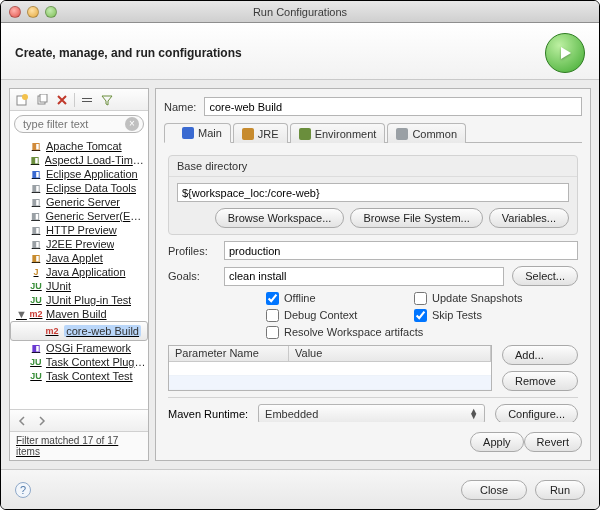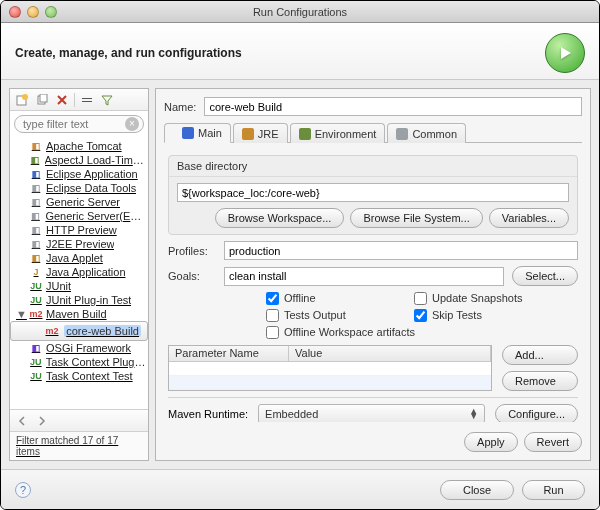--- a/index.html
+++ b/index.html
@@ -64,21 +64,21 @@
 .paramtbl .rows .r.alt{background:#f0f5fd;}
 
 .paramarea{display:flex;gap:10px;}
 .paramarea .left{flex:1;}
 .paramarea .right{display:flex;flex-direction:column;gap:6px;width:76px;}
 
 .runtimerow{display:flex;align-items:center;gap:10px;border-top:1px solid #d3d3d3;padding-top:6px;}
 .sel{flex:1;height:20px;border:1px solid #b5b5b5;border-radius:3px;background:linear-gradient(#fdfdfd,#e9e9e9);display:flex;align-items:center;justify-content:space-between;padding:0 6px;color:#333;cursor:pointer;}
 .sel .ar{font-size:9px;color:#555;display:flex;flex-direction:column;line-height:5px;}
 
-.applyrow{display:flex;justify-content:flex-end;gap:6px;padding-top:4px;}
+.applyrow{display:flex;justify-content:flex-end;padding-top:4px;}
 
 .footer{height:40px;border-top:1px solid #c9c9c9;background:linear-gradient(#f6f6f6,#e8e8e8);display:flex;align-items:center;justify-content:space-between;padding:0 14px;}
 .help{width:16px;height:16px;border-radius:50%;border:1px solid #8fa9c9;color:#517aaa;display:flex;align-items:center;justify-content:center;font-size:11px;cursor:pointer;background:#f2f6fb;}
 </style>
 </head>
 <body>
 
 <div class="titlebar">
   <div class="traffic">
     <div class="tl red"></div>
@@ -284,29 +284,29 @@
         <label class="chk">
             <input type="checkbox" id="c1" checked="" style="">
             <span>Offline</span>
           </label>
         <label class="chk">
             <input type="checkbox" id="c2" style="">
             <span>Update Snapshots</span>
           </label>
         <label class="chk">
             <input type="checkbox" id="c3" style="">
-            <span>Tests Output</span>
+            <span>Debug Context</span>
           </label>
         <label class="chk">
             <input type="checkbox" id="c4" checked="" style="">
             <span>Skip Tests</span>
           </label>
         <label class="chk" style="grid-column:1/3">
             <input type="checkbox" id="c5" style="">
-            <span>Offline Workspace artifacts</span>
+            <span>Resolve Workspace artifacts</span>
           </label>
       </div>
 
       <div class="paramarea">
         <div class="left">
           <div class="paramtbl">
             <div class="hdr">
               <div class="c1">Parameter Name</div>
               <div class="c2">Value</div>
             </div>
@@ -335,16 +335,16 @@
     <div class="applyrow">
       <div class="btn">Apply</div>
       <div class="btn">Revert</div>
     </div>
   </div>
 </div>
 
 <div class="footer">
   <div class="help">?</div>
   <div style="display:flex;gap:8px;">
-    <div class="btn" style="width:74px;justify-content:center">Close</div>
-    <div class="btn" style="width:63px;justify-content:center">Run</div>
+    <div class="btn" style="width:66px;justify-content:center">Close</div>
+    <div class="btn" style="width:50px;justify-content:center">Run</div>
   </div>
 </div>
 
 </body></html>

